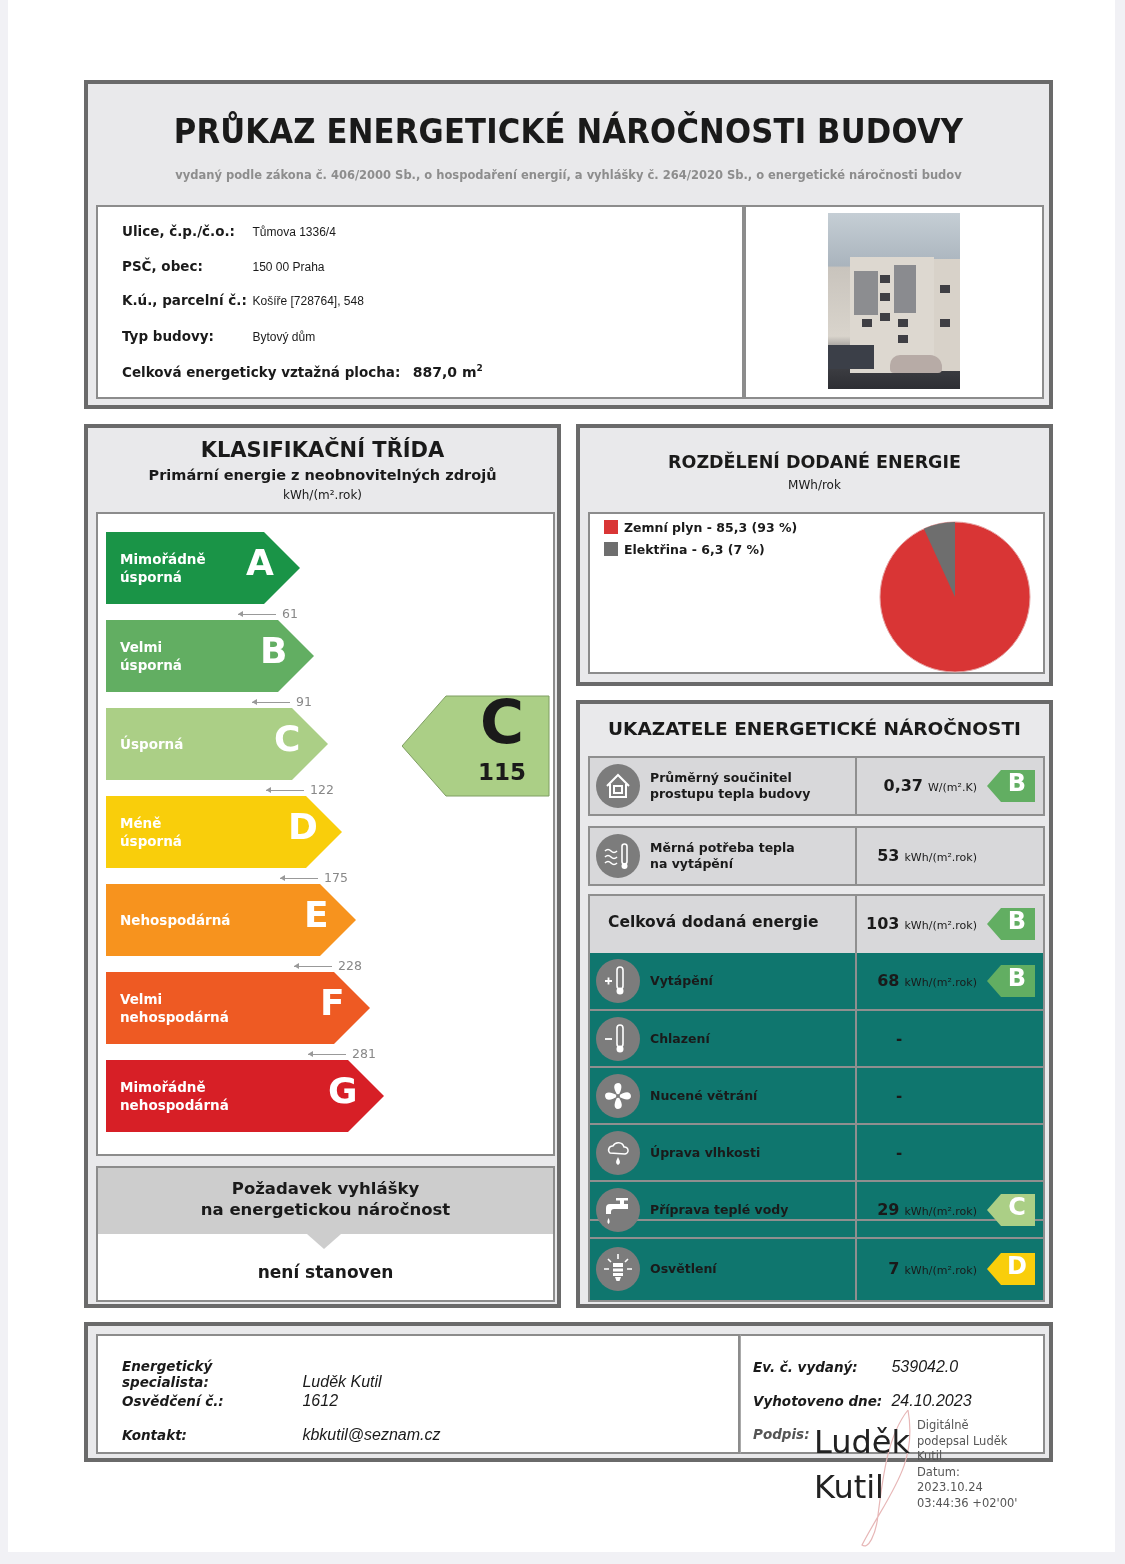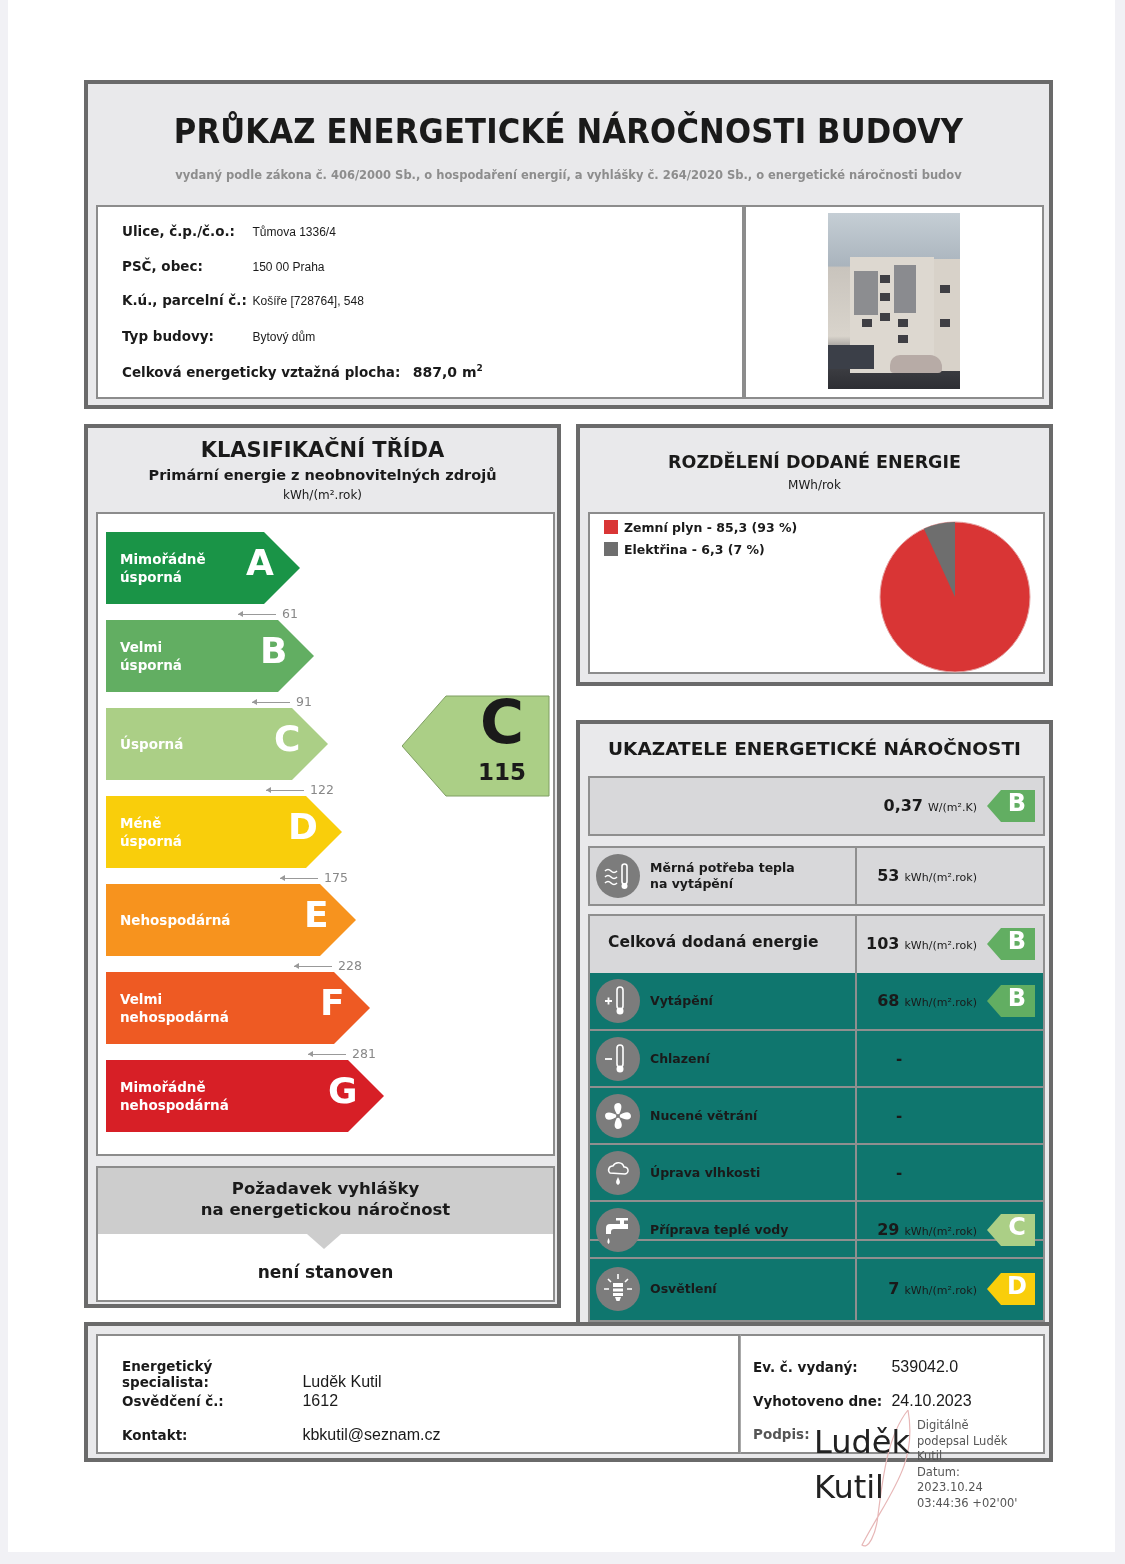--- a/index.html
+++ b/index.html
@@ -48,40 +48,40 @@
   #req .rv { position: absolute; left: 0; right: 0; top: 94px; text-align: center; font-weight: bold; font-size: 17px; }
 
   
   #split { left: 568px; top: 424px; width: 477px; height: 262px; }
   #split-chart { left: 8px; top: 84px; width: 457px; height: 162px; }
   .leg { position: absolute; left: 14px; font-weight: bold; font-size: 12.5px; }
   .leg .sw { display: inline-block; width: 14px; height: 14px; vertical-align: -2px; margin-right: 6px; }
   #pie { position: absolute; left: 288px; top: 6px; }
 
   
-  #ind { left: 568px; top: 700px; width: 477px; height: 608px; margin-top: 20px; }
+  #ind { left: 568px; top: 700px; width: 477px; height: 608px; }
   .row { position: absolute; left: 8px; width: 457px; border: 2px solid #8f8f8f; }
   .row.gray { background: #d8d8da; }
   .row.white { background: #0f766e; }
   .row .c1 { position: absolute; left: 0; top: 0; bottom: 0; width: 267px; border-right: 2px solid #8f8f8f; }
   .icon { position: absolute; left: 6px; width: 44px; height: 44px; border-radius: 50%; background: #7c7c7c; }
   .icon svg { position: absolute; left: 0; top: 0; }
   .row .lab { position: absolute; left: 60px; font-weight: bold; font-size: 12.5px; line-height: 16px; }
   .row .val { position: absolute; right: 66px; font-weight: bold; font-size: 16px; white-space: nowrap; }
   .row .val .u { font-size: 11px; font-weight: normal; margin-left: 5px; }
   .row .dash { position: absolute; left: 306px; font-weight: bold; font-size: 15px; }
   .badge { position: absolute; right: 8px; width: 48px; height: 32px; }
   .badge svg { position: absolute; left: 0; top: 0; }
   .badge span { position: absolute; left: 14px; top: -1px; width: 32px; text-align: center; color: #fff; font-weight: bold; font-size: 24px; }
 
   
   #ftr { left: 76px; top: 1322px; width: 969px; height: 140px; }
   #ftr-a { left: 8px; top: 8px; width: 644px; height: 120px; }
   #ftr-b { left: 652px; top: 8px; width: 305px; height: 120px; border-left: 1px solid #aaa; }
-  .f-row { position: absolute; font-size: 14px; }
+  .f-row { position: absolute; font-size: 14px; font-style: italic; }
   .f-row .lbl { display: inline-block; font-weight: bold; font-size: 13.5px; }
   .f-row .val { font-family: "Liberation Sans", sans-serif; font-size: 16px; }
   .sig-name { position: absolute; font-family: "DejaVu Sans", sans-serif; font-size: 32px; color: #222; line-height: 44px; }
   .sig-meta { position: absolute; font-family: "DejaVu Sans", sans-serif; font-size: 11.5px; color: #555; line-height: 15.5px; }
   .sig-stroke { position: absolute; }
 </style>
 </head>
 <body>
 
 <div class="page">
@@ -262,20 +262,32 @@
         <circle cx="77" cy="77" r="75" fill="#d93535" stroke="#e6a3a3" stroke-width="1"></circle>
         <path d="M77,77 L77,2 A75,75 0 0 0 45.9,8.8 Z" fill="#6e6e6e"></path>
       </svg>
     </div>
   </div>
 
   <div class="frame" id="ind">
     <div class="sec-title" style="top:14px;font-size:18.5px">UKAZATELE ENERGETICKÉ NÁROČNOSTI</div>
 
     <div class="row gray" style="top:52px;height:60px">
+      <div class="c1">
+        <div class="icon" style="top:6px">
+          <svg width="44" height="44">
+              <path d="M11,22 L22,11 L33,22 M14,20 L14,33 L30,33 L30,20" fill="none" stroke="#fff" stroke-width="2"></path>
+              <rect x="18" y="22" width="8" height="7" fill="none" stroke="#fff" stroke-width="2"></rect>
+            </svg>
+        </div>
+        <div class="lab" style="top:12px">
+            <div>Průměrný součinitel</div>
+            <div>prostupu tepla budovy</div>
+          </div>
+      </div>
       <div class="val" style="top:18px"><span>0,37</span><span class="u">W/(m².K)</span></div>
       <div class="badge" style="top:12px">
           <svg width="48" height="32">
             <polygon points="0,16 14,0 48,0 48,32 14,32" fill="#62ae62"></polygon>
           </svg>
           <span>B</span>
         </div>
     </div>
 
     <div class="row gray" style="top:122px;height:60px">

